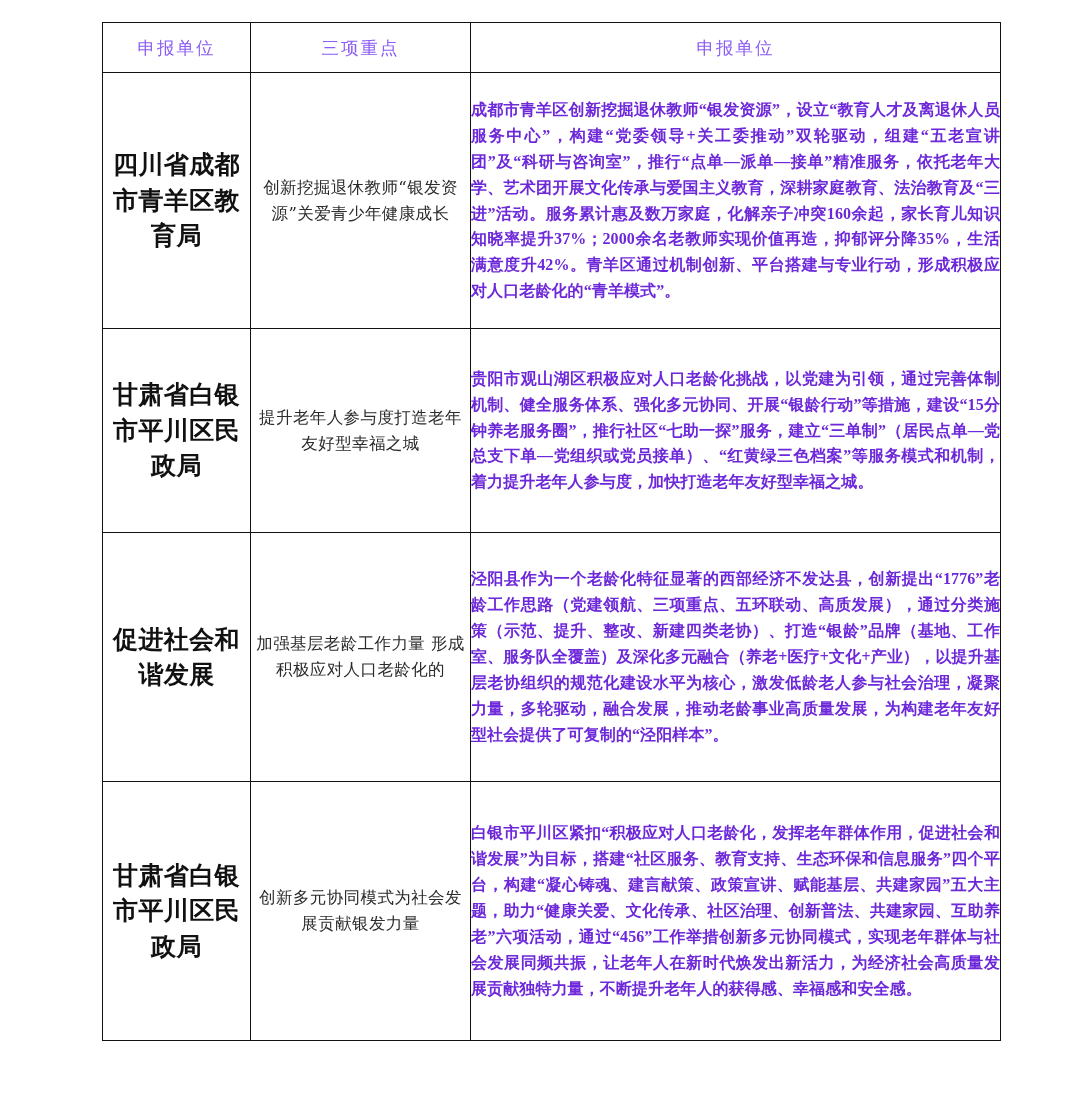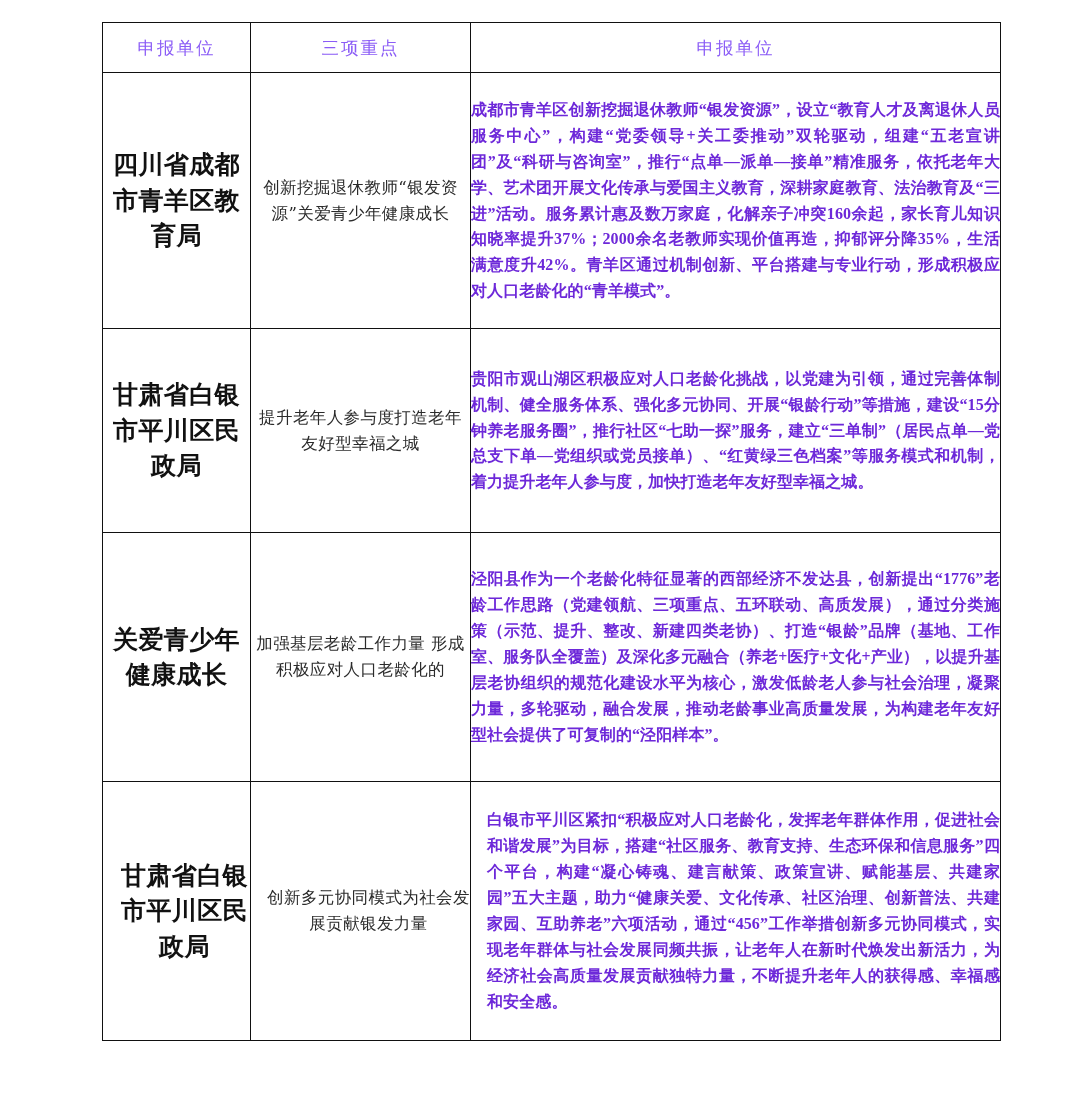--- a/index.html
+++ b/index.html
@@ -111,21 +111,21 @@
     color: #6d28d9;
     text-align: justify;
     font-family: "Liberation Serif", "DejaVu Serif", serif;
     font-weight: bold;
   }
 
   
   tr.row-1 td { height: 255px; }
   tr.row-2 td { height: 203px; }
   tr.row-3 td { height: 248px; }
-  tr.row-4 td { height: 258px; padding-left: 16px; }
+  tr.row-4 td { height: 258px; }
 </style>
 </head>
 <body>
 
 <div class="page">
 
   <table class="doc-table">
     <colgroup>
       <col class="c1">
       <col class="c2">
@@ -164,21 +164,21 @@
         <td class="case-cell">
           <div class="case-text">提升老年人参与度打造老年友好型幸福之城</div>
         </td>
         <td class="summary-cell">
           <div class="summary-text">贵阳市观山湖区积极应对人口老龄化挑战，以党建为引领，通过完善体制机制、健全服务体系、强化多元协同、开展“银龄行动”等措施，建设“15分钟养老服务圈”，推行社区“七助一探”服务，建立“三单制”（居民点单—党总支下单—党组织或党员接单）、“红黄绿三色档案”等服务模式和机制，着力提升老年人参与度，加快打造老年友好型幸福之城。</div>
         </td>
       </tr>
 
       <tr class="row-3">
         <td class="unit-cell">
-          <div class="unit-text">关爱青少年健康成长</div>
+          <div class="unit-text">促进社会和谐发展</div>
         </td>
         <td class="case-cell">
           <div class="case-text">加强基层老龄工作力量 形成积极应对人口老龄化的</div>
         </td>
         <td class="summary-cell">
           <div class="summary-text">泾阳县作为一个老龄化特征显著的西部经济不发达县，创新提出“1776”老龄工作思路（党建领航、三项重点、五环联动、高质发展），通过分类施策（示范、提升、整改、新建四类老协）、打造“银龄”品牌（基地、工作室、服务队全覆盖）及深化多元融合（养老+医疗+文化+产业），以提升基层老协组织的规范化建设水平为核心，激发低龄老人参与社会治理，凝聚力量，多轮驱动，融合发展，推动老龄事业高质量发展，为构建老年友好型社会提供了可复制的“泾阳样本”。</div>
         </td>
       </tr>
 
       <tr class="row-4">

